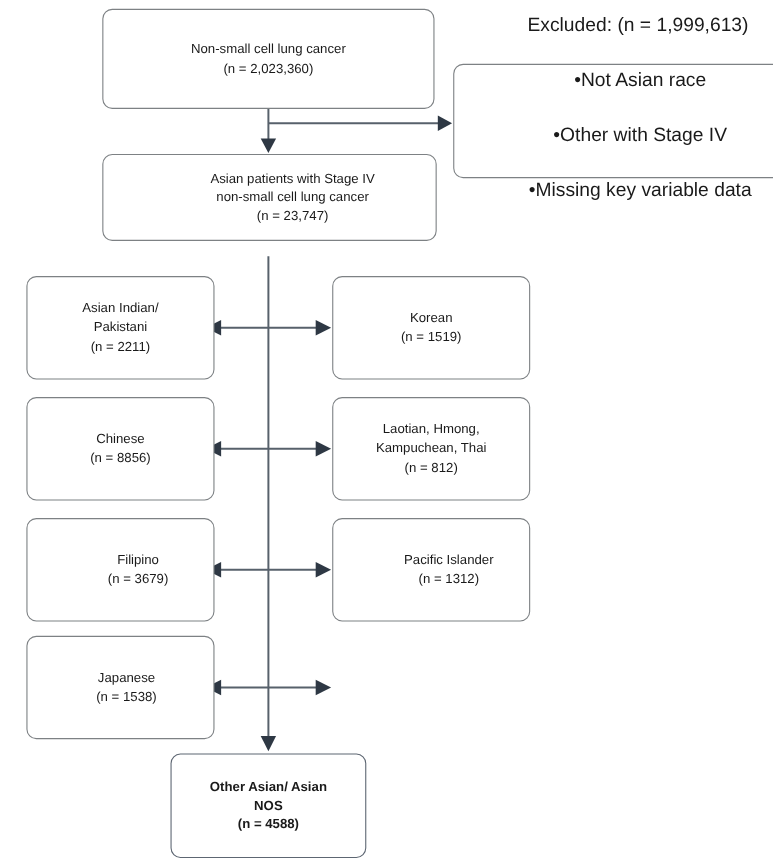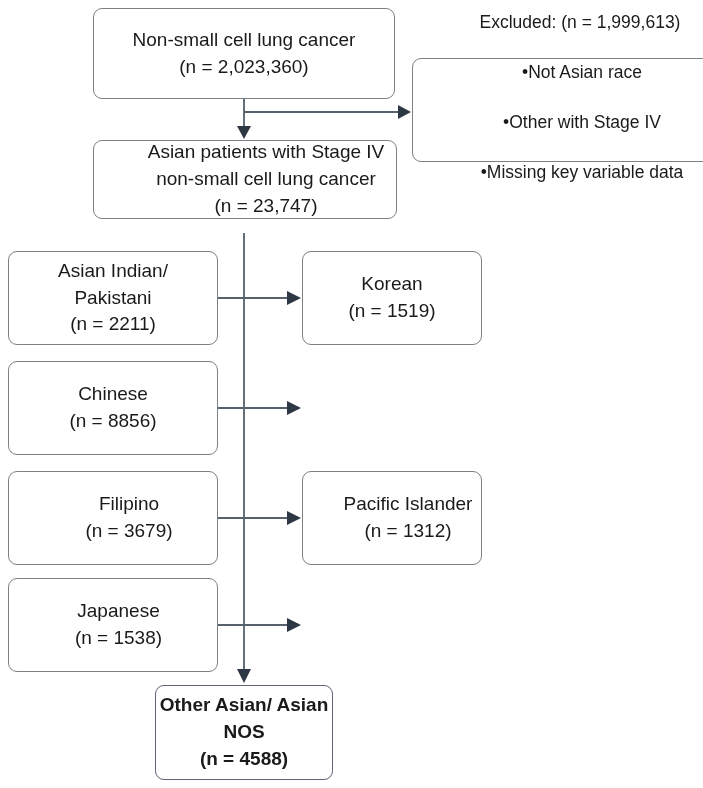--- a/index.html
+++ b/index.html
@@ -27,21 +27,21 @@
     position: absolute;
     box-sizing: border-box;
     background: #ffffff;
     border: 1.6px solid #7d8184;
     border-radius: 9px;
     display: flex;
     align-items: center;
     justify-content: center;
     text-align: center;
     white-space: pre-line;
-    font-size: 19px;
+    font-size: 12px;
     line-height: 1.42;
   }
   .box-nsclc      { left: 93px;  top: 8px;   width: 302px; height: 91px; }
   .box-asian      { left: 93px;  top: 140px; width: 304px; height: 79px; padding-left: 42px; }
   .box-excluded   {
     left: 412px; top: 58px; width: 336px; height: 104px;
     flex-direction: column;
     align-items: stretch;
     justify-content: center;
     font-size: 17.5px;
@@ -49,21 +49,21 @@
     padding: 2px 6px 2px 6px;
   }
   .excl-title { text-align: center; white-space: pre-line; }
   .excl-list {
     margin: 0;
     padding: 0 0 0 4px;
     list-style: none;
     text-align: center;
   }
   .excl-list li::before { content: "\2022 "; }
-  .box-row-left   { left: 8px;   width: 210px; height: 94px; text-align: center; }
+  .box-row-left   { left: 24px;   width: 171px; height: 94px; text-align: center; }
   .box-row-right  { left: 302px; width: 180px; height: 94px; }
   .row-0 { top: 251px; }
   .row-1 { top: 361px; }
   .row-2 { top: 471px; padding-left: 32px; }
   .row-3 { top: 578px; padding-left: 11px; }
   .box-other {
     left: 155px; top: 685px; width: 178px; height: 95px;
     border-color: #5d6672;
     font-weight: bold;
   }
@@ -134,20 +134,23 @@
 (n = 23,747)</div>
 
   <div class="box box-row-left row-0">Asian Indian/
 Pakistani
 (n = 2211)</div>
   <div class="box box-row-right row-0">Korean
 (n = 1519)</div>
 
   <div class="box box-row-left row-1">Chinese
 (n = 8856)</div>
+  <div class="box box-row-right row-1">Laotian, Hmong,
+Kampuchean, Thai
+(n = 812)</div>
 
   <div class="box box-row-left row-2">Filipino
 (n = 3679)</div>
   <div class="box box-row-right row-2">Pacific Islander
 (n = 1312)</div>
 
   <div class="box box-row-left row-3">Japanese
 (n = 1538)</div>
 
   <div class="box box-other">Other Asian/ Asian

